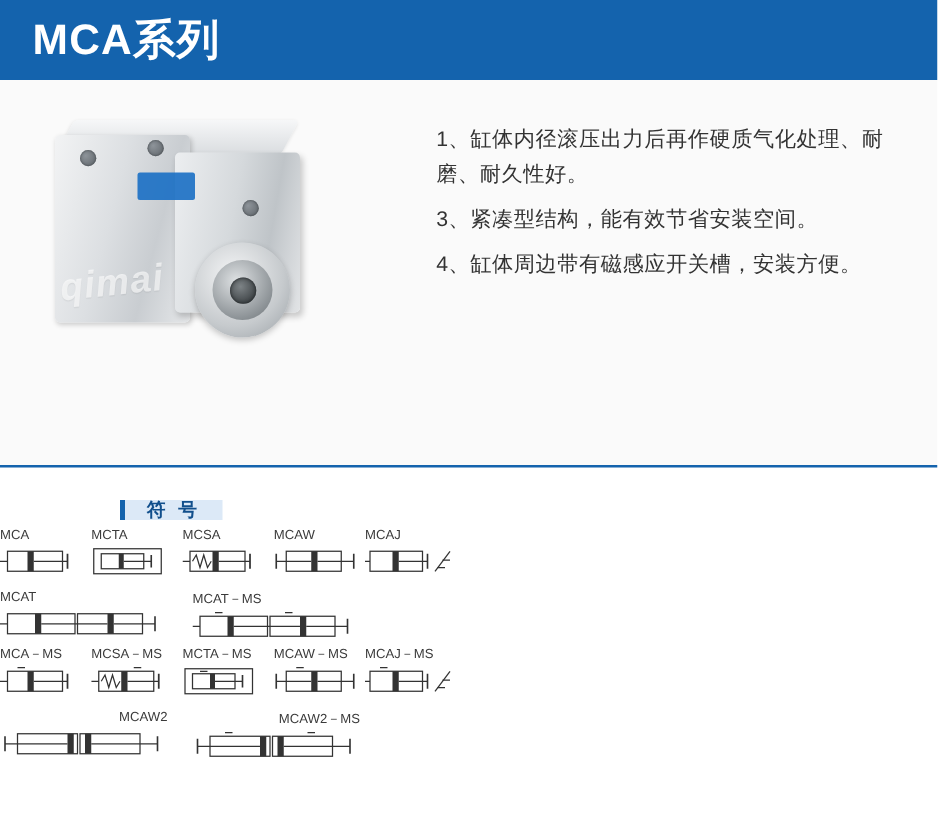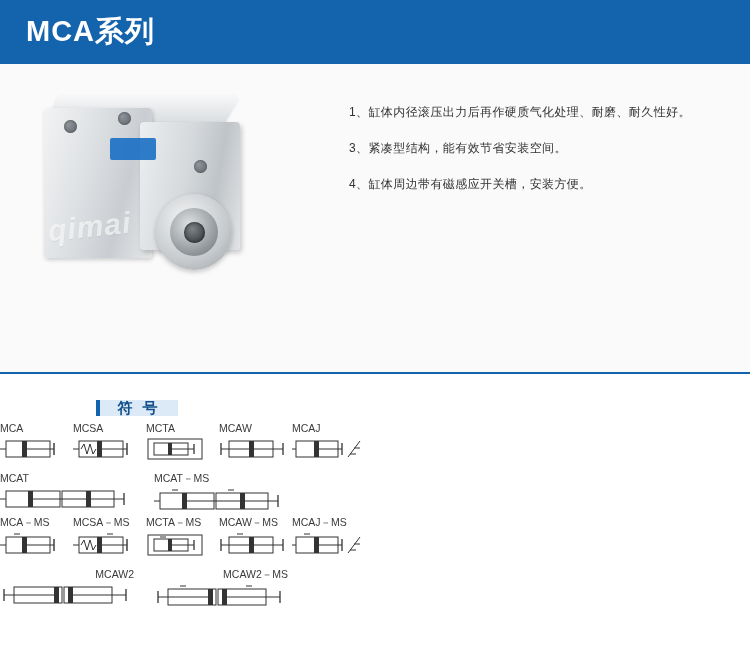--- a/index.html
+++ b/index.html
@@ -16,21 +16,21 @@
   
   .header {
     height: 64px;
     background: #1463ad;
     display: flex;
     align-items: center;
     padding-left: 26px;
   }
   .header-title {
     color: #ffffff;
-    font-size: 29px;
+    font-size: 34px;
     font-weight: bold;
     letter-spacing: 1px;
   }
 
   
   .intro {
     position: relative;
     background: #fafafa;
     height: 310px;
     border-bottom: 2px solid #1463ad;
@@ -127,21 +127,21 @@
     transform: rotate(-6deg);
     text-shadow: 0 1px 1px rgba(0,0,0,.06);
     pointer-events: none;
   }
 
   .feature-list {
     flex: 1;
     padding: 8px 10px 0 58px;
   }
   .feature-item {
-    font-size: 12px;
+    font-size: 17px;
     color: #333333;
     line-height: 28px;
     margin-bottom: 8px;
     letter-spacing: .4px;
   }
 
   
   .symbol-section {
     position: relative;
     padding: 26px 0 0 0;
@@ -235,42 +235,42 @@
             <rect x="6" y="5" width="44" height="16" fill="none" stroke="#333" stroke-width="1"></rect>
             <rect x="22" y="5" width="5" height="16" fill="#333"></rect>
             <line x1="27" y1="13" x2="54" y2="13" stroke="#333" stroke-width="1"></line>
             <line x1="54" y1="7" x2="54" y2="19" stroke="#333" stroke-width="1.4"></line>
             <line x1="0" y1="13" x2="6" y2="13" stroke="#333" stroke-width="1"></line>
           </svg>
         </div>
       </div>
 
       <div class="sym-cell">
+        <div class="sym-label">MCTA</div>
+        <div class="sym-art">
+          <svg width="68" height="26" viewBox="0 0 68 26">
+            <rect x="2" y="3" width="54" height="20" fill="none" stroke="#333" stroke-width="1"></rect>
+            <rect x="8" y="7" width="34" height="12" fill="none" stroke="#333" stroke-width="1"></rect>
+            <rect x="22" y="7" width="4" height="12" fill="#333"></rect>
+            <line x1="26" y1="13" x2="48" y2="13" stroke="#333" stroke-width="1"></line>
+            <line x1="48" y1="8" x2="48" y2="18" stroke="#333" stroke-width="1.3"></line>
+          </svg>
+        </div>
+      </div>
+
+      <div class="sym-cell">
         <div class="sym-label">MCSA</div>
         <div class="sym-art">
           <svg width="68" height="26" viewBox="0 0 68 26">
             <rect x="6" y="5" width="44" height="16" fill="none" stroke="#333" stroke-width="1"></rect>
             <polyline points="8,13 11,8 14,18 17,8 20,18 23,13" fill="none" stroke="#333" stroke-width="1"></polyline>
             <rect x="24" y="5" width="5" height="16" fill="#333"></rect>
             <line x1="29" y1="13" x2="54" y2="13" stroke="#333" stroke-width="1"></line>
             <line x1="54" y1="7" x2="54" y2="19" stroke="#333" stroke-width="1.4"></line>
             <line x1="0" y1="13" x2="6" y2="13" stroke="#333" stroke-width="1"></line>
-          </svg>
-        </div>
-      </div>
-
-      <div class="sym-cell">
-        <div class="sym-label">MCTA</div>
-        <div class="sym-art">
-          <svg width="68" height="26" viewBox="0 0 68 26">
-            <rect x="2" y="3" width="54" height="20" fill="none" stroke="#333" stroke-width="1"></rect>
-            <rect x="8" y="7" width="34" height="12" fill="none" stroke="#333" stroke-width="1"></rect>
-            <rect x="22" y="7" width="4" height="12" fill="#333"></rect>
-            <line x1="26" y1="13" x2="48" y2="13" stroke="#333" stroke-width="1"></line>
-            <line x1="48" y1="8" x2="48" y2="18" stroke="#333" stroke-width="1.3"></line>
           </svg>
         </div>
       </div>
 
       <div class="sym-cell">
         <div class="sym-label">MCAW</div>
         <div class="sym-art">
           <svg width="68" height="26" viewBox="0 0 68 26">
             <rect x="10" y="5" width="44" height="16" fill="none" stroke="#333" stroke-width="1"></rect>
             <rect x="30" y="5" width="5" height="16" fill="#333"></rect>

